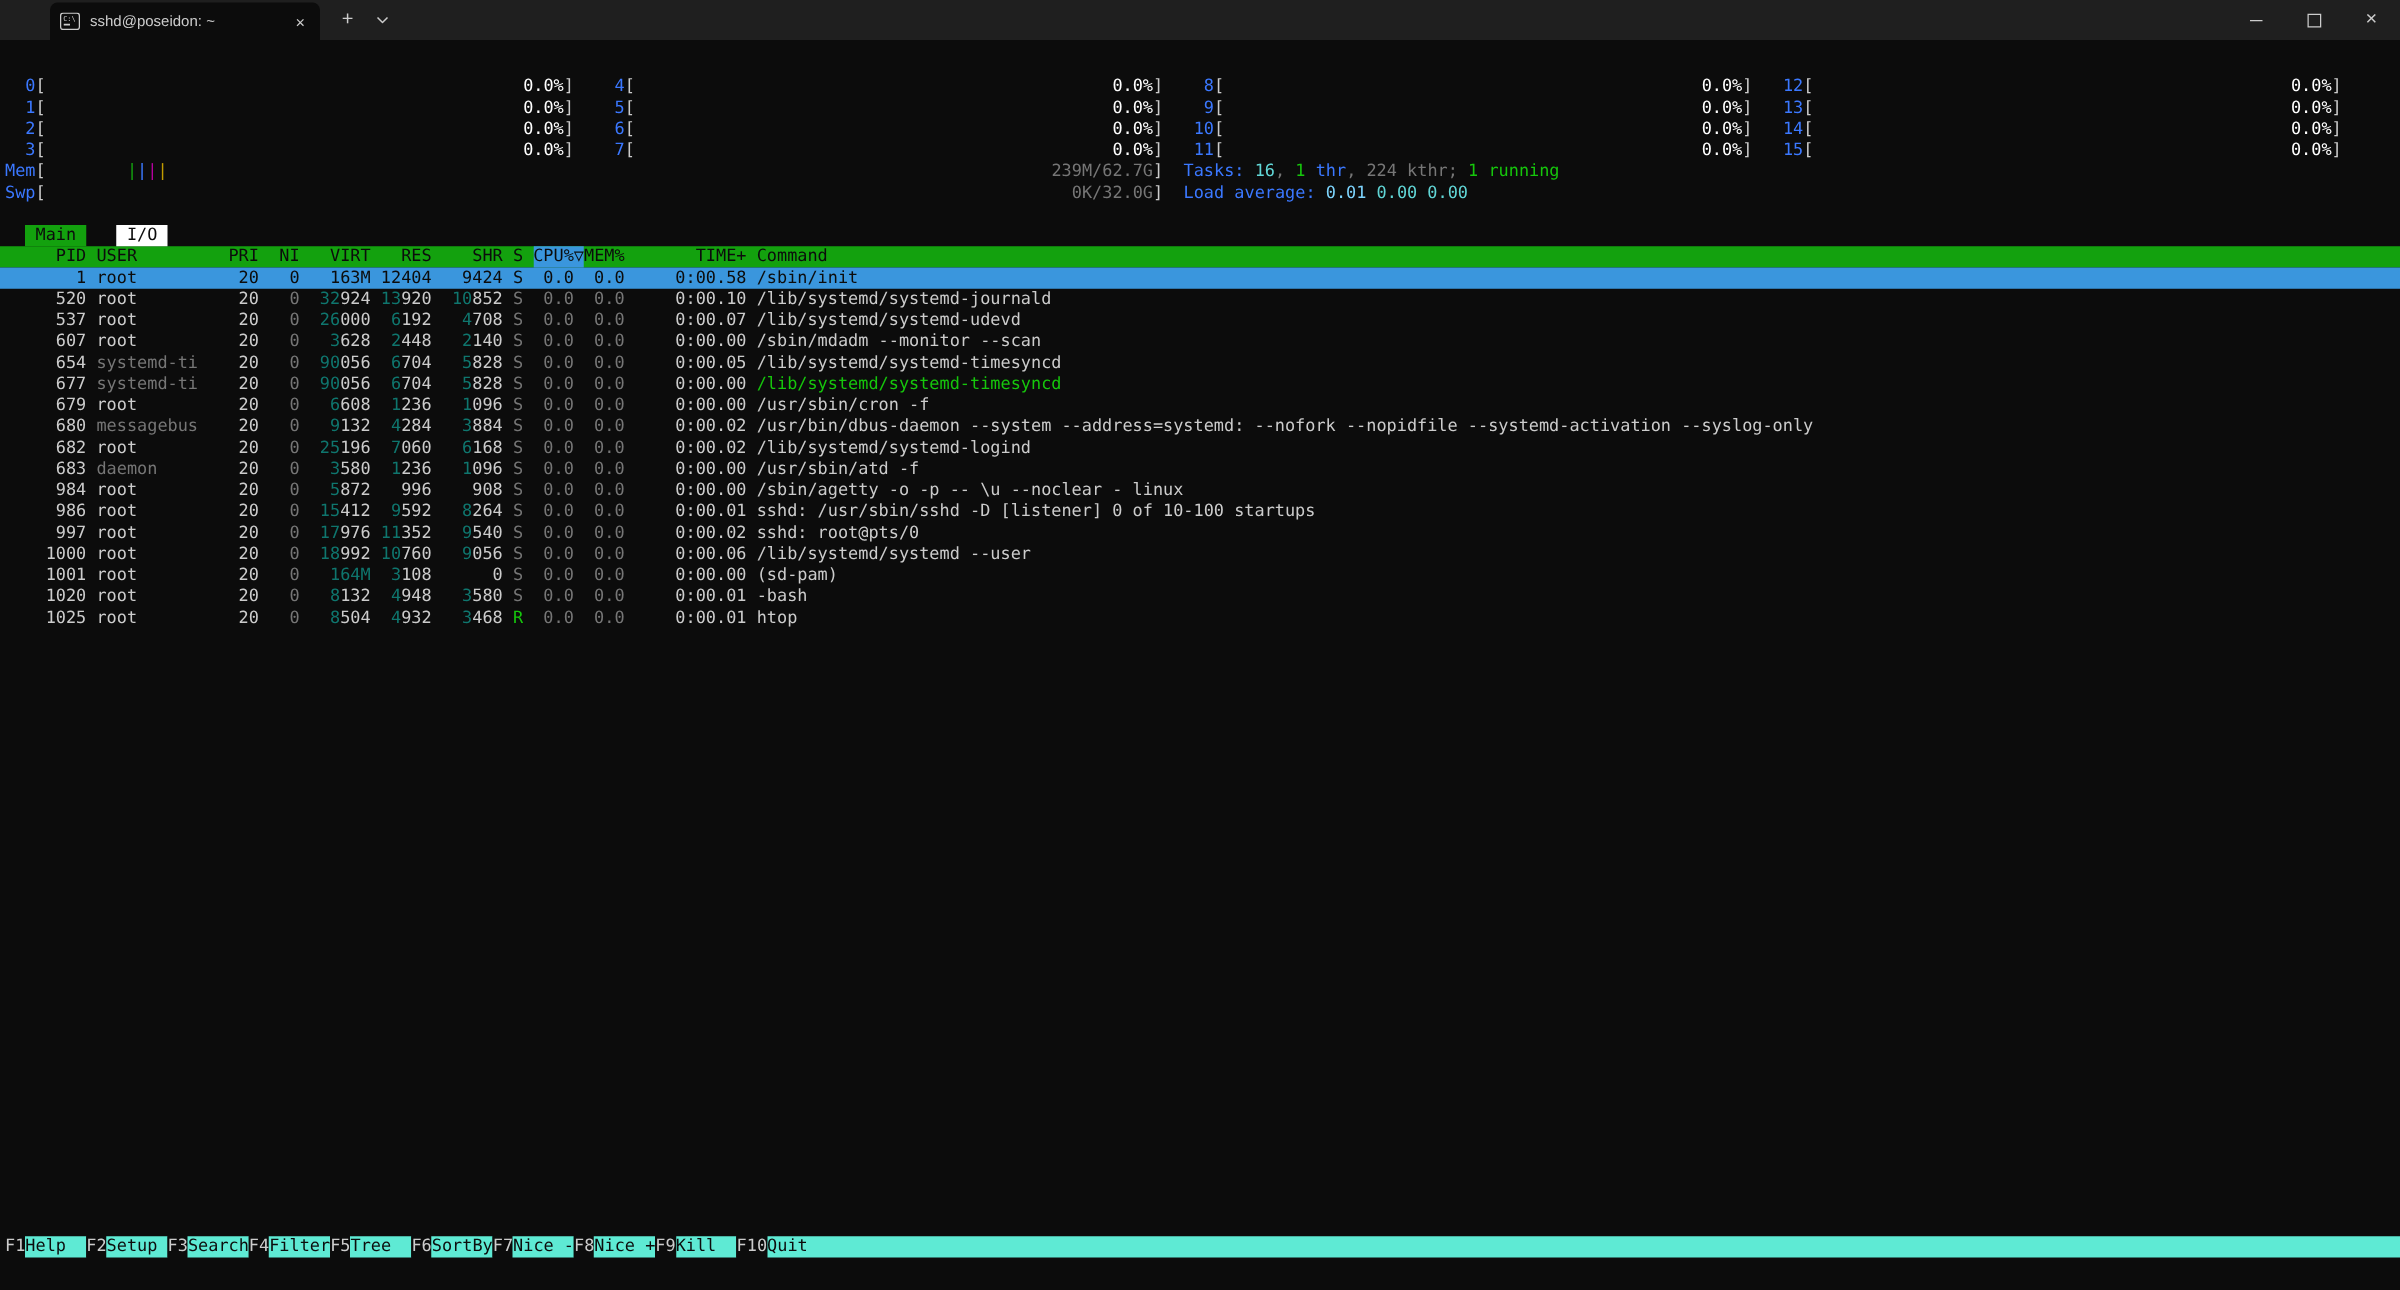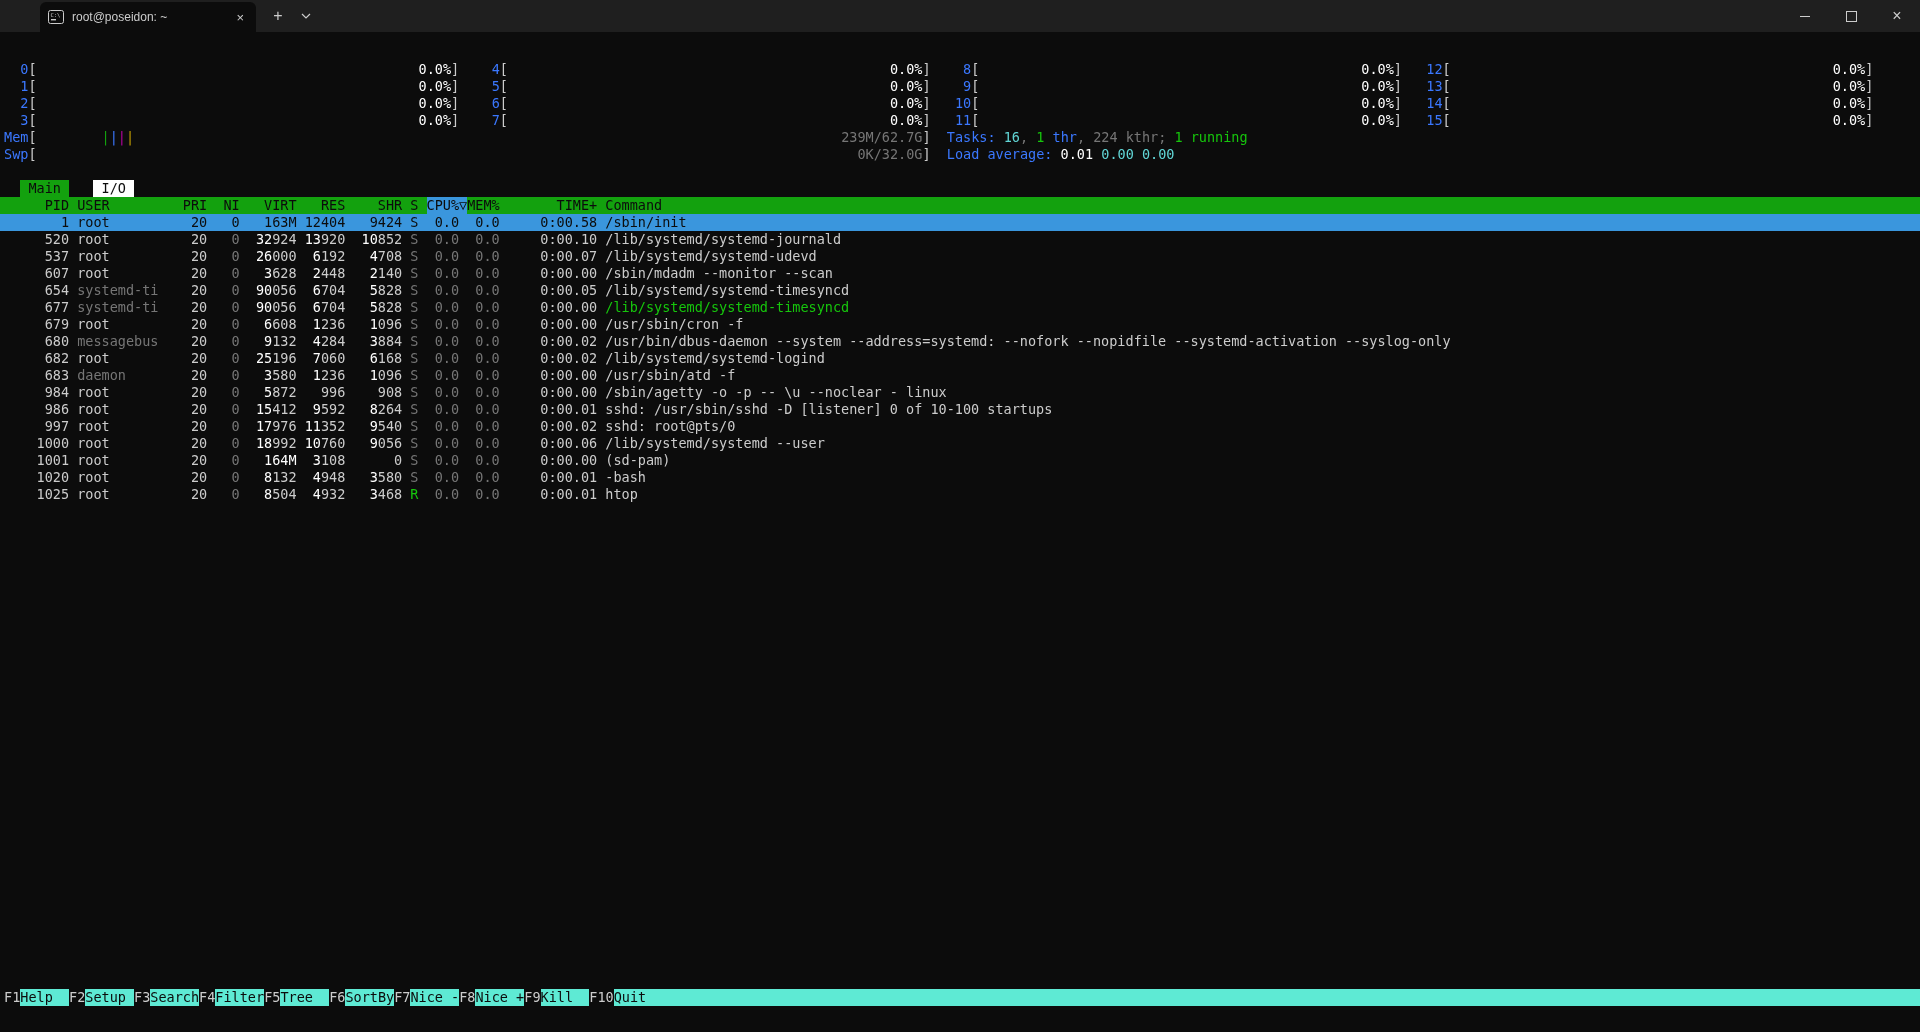--- a/index.html
+++ b/index.html
@@ -21,21 +21,21 @@
   .winbtn .maxbox{width:9px;height:9px;border:1px solid #cccccc;display:inline-block;}
   .winbtn.closebtn{font-size:16px;}
   
   .terminal{position:relative;height:1000px;background:#0c0c0c;color:#cccccc;
             font-size:13.5px;line-height:17px;padding-top:12px;overflow:hidden;}
   .hline{height:17px;display:flex;align-items:center;white-space:pre;padding-left:4px;}
   .seg-b{color:#3b78ff;margin-top:24px;}
   .seg-c{color:#61d6d6;}
   .seg-g{color:#16c60c;}
   .seg-d{color:#767676;}
-  .seg-w{color:#ffffff;}
+  .seg-w{color:#7dd3fc;}
   
   .meter{display:inline-flex;white-space:pre;}
   .meter + .meter{margin-left:2ch;}
   .mlab{display:inline-block;width:3ch;text-align:right;color:#3b78ff;}
   .br{color:#cccccc;}
   .minner{display:inline-flex;width:51ch;justify-content:flex-end;}
   .pct{color:#ffffff;}
   .barinner{display:inline-flex;width:109ch;}
   .ticks{padding-left:8ch;}
   .tick-green{color:#13a10e;}
@@ -64,21 +64,21 @@
   .c-res{width:5ch;text-align:right;}
   .c-shr{width:6ch;text-align:right;}
   .c-s{width:1ch;text-align:center;}
   .c-cpu{width:4ch;text-align:right;padding-right:1ch;margin-right:0;}
   .thead .c-cpu{width:5ch;padding-right:0;text-align:left;}
   .c-mem{width:4ch;text-align:right;}
   .c-time{width:11ch;text-align:right;}
   .c-cmd{flex:1;text-align:left;margin-right:0;}
   .sortcell{background:#3a96dd;}
   .dim{color:#767676;}
-  .numpre{color:#ffffff;}
+  .numpre{color:#0f766e;}
   .st-g{color:#16c60c;}
   .cmd-g{color:#16c60c;}
   .sel{background:#3a96dd;}
   .sel .cell, .sel .cell span{color:#0c0c0c !important;}
   
   .fnbar{position:absolute;left:0;right:0;top:957px;height:17px;display:flex;align-items:stretch;
          white-space:pre;background:#0c0c0c;padding-left:4px;}
   .fnkey{color:#cccccc;background:#0c0c0c;display:inline-flex;align-items:center;}
   .fnlabel{color:#0c0c0c;background:#5eead4;display:inline-flex;align-items:center;width:6ch;}
   .fnlabel.fill{flex:1;width:auto;}
@@ -90,21 +90,21 @@
 
   <div class="titlebar">
     <div class="tab">
       <span class="tabicon">
         <svg width="16" height="14" viewBox="0 0 16 14">
           <rect x="0.5" y="0.5" width="15" height="13" rx="2" fill="#0c0c0c" stroke="#cccccc"></rect>
           <text x="2.5" y="7" font-size="5.5" fill="#cccccc" font-family="DejaVu Sans Mono, monospace">C:\</text>
           <rect x="3" y="9" width="5" height="1.4" fill="#cccccc"></rect>
         </svg>
       </span>
-      <span class="tabtitle">root@poseidon: ~</span>
+      <span class="tabtitle">sshd@poseidon: ~</span>
       <span class="tabclose">×</span>
     </div>
     <div class="newtab">+</div>
     <div class="tabdrop">
       <svg width="10" height="6" viewBox="0 0 10 6">
           <polyline points="1,1 5,5 9,1" fill="none" stroke="#cccccc" stroke-width="1.2"></polyline>
         </svg>
     </div>
     <div class="tbspacer"></div>
     <div class="winbtn">

